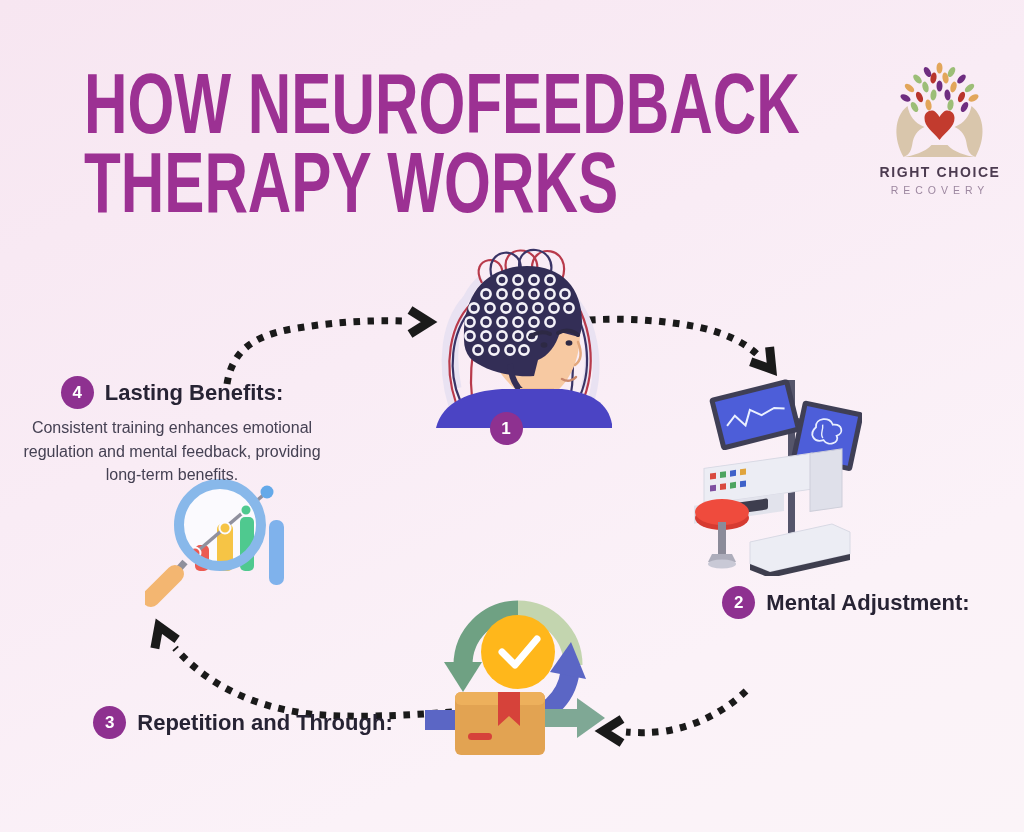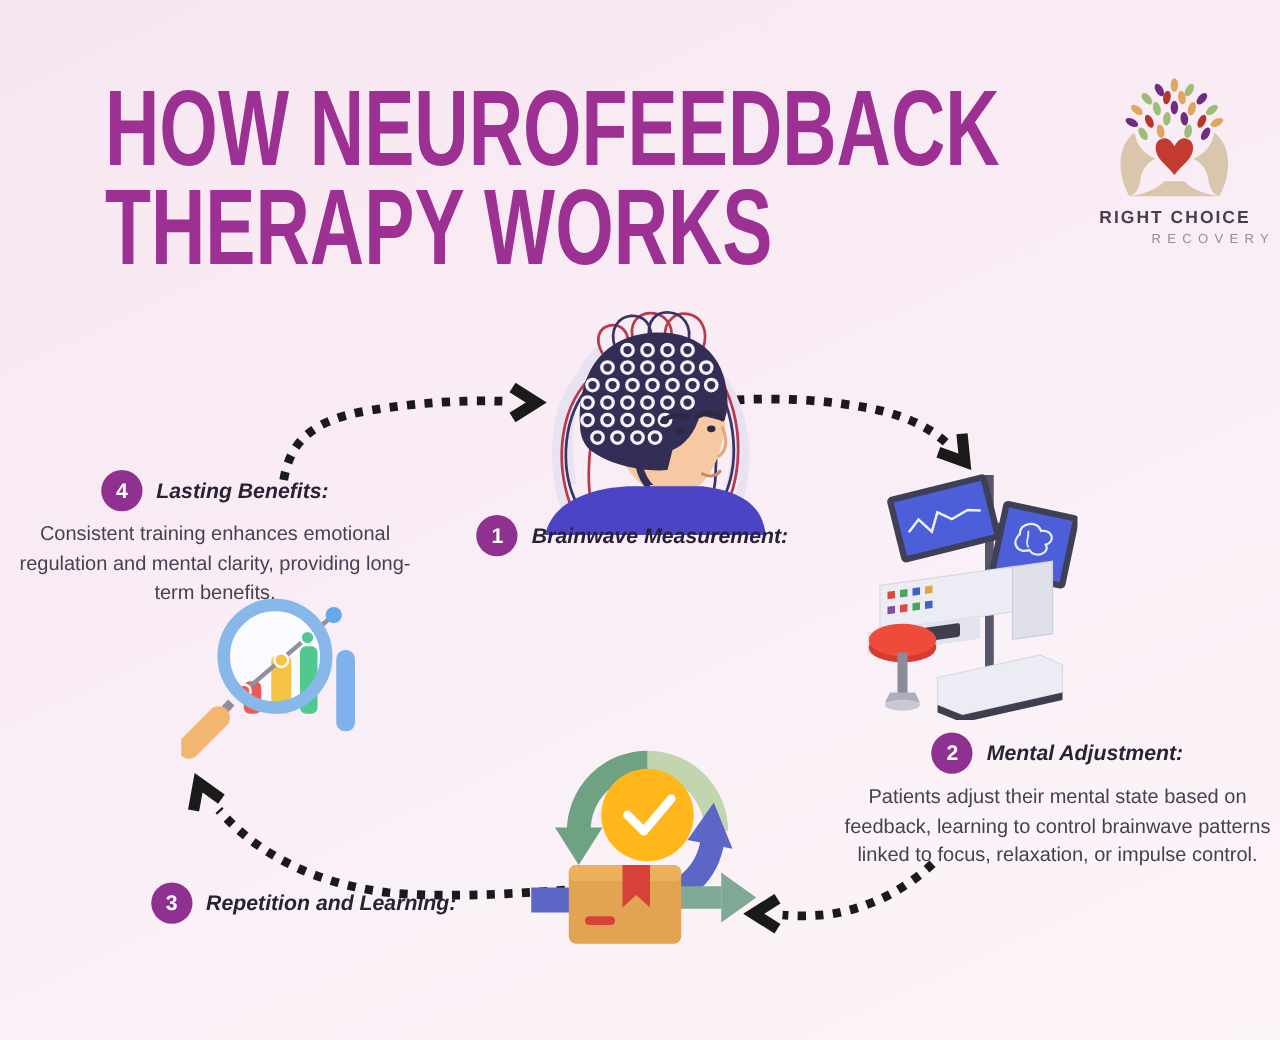--- a/index.html
+++ b/index.html
@@ -6,27 +6,27 @@
   body{font-family:"Liberation Sans",sans-serif;}
   .canvas{position:relative;width:1024px;height:832px;overflow:hidden;
     background:linear-gradient(155deg,#f7e6f1 0%,#f9ecf5 40%,#fbf2f8 75%,#fbf4f8 100%);}
   
   .title{position:absolute;left:84px;top:64px;color:#9c3193;font-weight:700;
     font-size:86px;line-height:79px;letter-spacing:0px;
     transform:scaleX(0.70);transform-origin:left top;white-space:nowrap;}
   
   .logo{position:absolute;left:860px;top:60px;width:160px;text-align:center;}
   .logo-name{color:#4c3b50;font-size:14px;font-weight:700;letter-spacing:1.6px;margin-top:2px;}
-  .logo-sub{color:#9d87a0;font-size:10.5px;font-weight:400;letter-spacing:5px;margin-top:4px;text-align:right;}
+  .logo-sub{color:#9d87a0;font-size:10.5px;font-weight:400;letter-spacing:5px;margin-top:4px;}
   
   .step{position:absolute;text-align:center;}
   .step-head{display:flex;align-items:center;justify-content:center;gap:11px;margin-bottom:7px;}
   .num{width:33px;height:33px;border-radius:50%;background:#8e3190;color:#ffffff;
     font-weight:700;font-size:17px;display:flex;align-items:center;justify-content:center;flex:0 0 auto;}
-  .heading{font-weight:700;font-size:17px;color:#272334;font-style:italic;}
+  .heading{font-weight:700;font-size:22px;color:#272334;}
   .body{font-size:16px;line-height:1.47;color:#454153;}
   .step1{left:351px;top:412px;width:310px;}
   .step2{left:668px;top:586px;width:356px;}
   .step3{left:70px;top:706px;width:346px;}
   .step4{left:7px;top:376px;width:330px;}
   .illu{position:absolute;}
   .arrows{position:absolute;left:0;top:0;pointer-events:none;}
 </style>
 </head>
 <body>
@@ -258,40 +258,38 @@
     <circle cx="50" cy="91" r="5.5" fill="#ec5b52" stroke="#fbfafe" stroke-width="2"></circle>
     <circle cx="80" cy="66" r="5.5" fill="#f6c445" stroke="#fbfafe" stroke-width="2"></circle>
     <circle cx="101" cy="48" r="5.5" fill="#4fc98f" stroke="#fbfafe" stroke-width="2"></circle>
     <circle cx="75" cy="63" r="41" fill="none" stroke="#88b8ea" stroke-width="10"></circle>
     <circle cx="122" cy="30" r="6.5" fill="#64a9e9"></circle>
   </svg>
 
   <div class="step step1">
     <div class="step-head">
       <div class="num">1</div>
-      <div class="heading">Brainwave Measurement:</div>
     </div>
   </div>
 
   <div class="step step2">
     <div class="step-head">
       <div class="num">2</div>
       <div class="heading">Mental Adjustment:</div>
     </div>
-    <div class="body">Patients adjust their mental state based on feedback, learning to control brainwave patterns linked to focus, relaxation, or impulse control.</div>
   </div>
 
   <div class="step step3">
     <div class="step-head">
       <div class="num">3</div>
-      <div class="heading">Repetition and Learning:</div>
+      <div class="heading">Repetition and Through:</div>
     </div>
   </div>
 
   <div class="step step4">
     <div class="step-head">
       <div class="num">4</div>
       <div class="heading">Lasting Benefits:</div>
     </div>
-    <div class="body">Consistent training enhances emotional regulation and mental clarity, providing long-term benefits.</div>
+    <div class="body">Consistent training enhances emotional regulation and mental feedback, providing long-term benefits.</div>
   </div>
 
 </div>
 
 </body></html>

